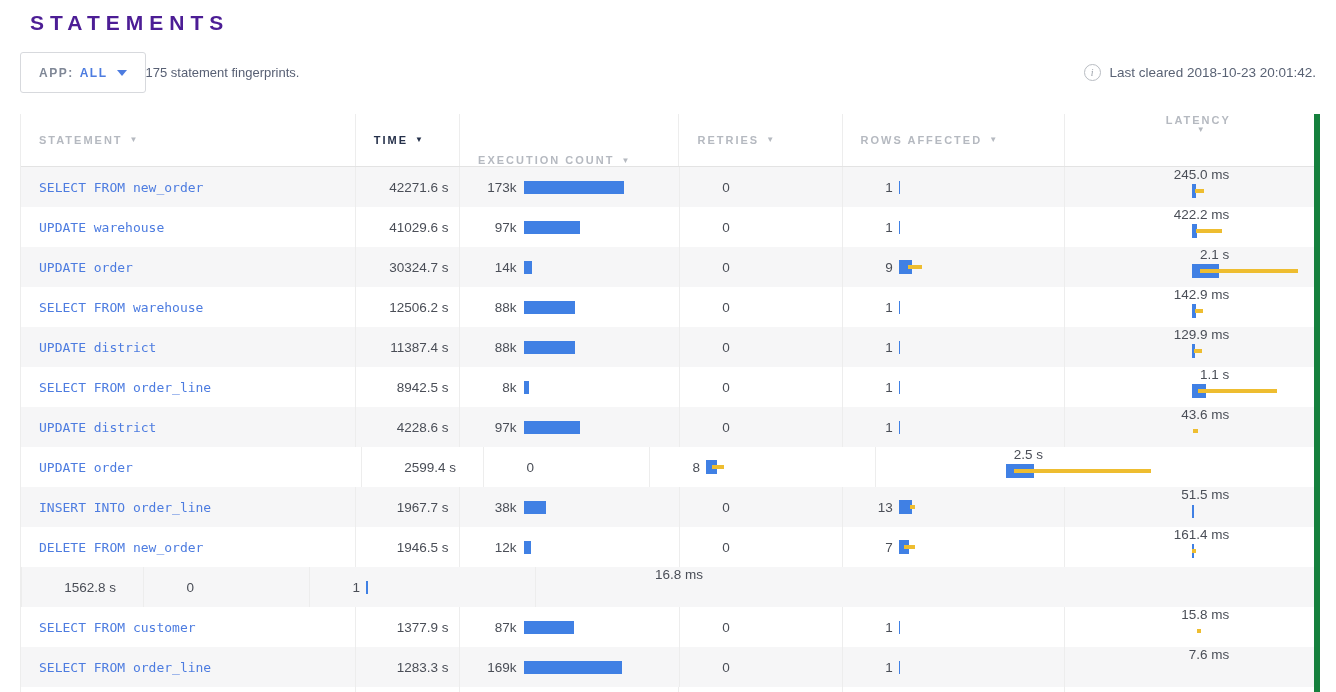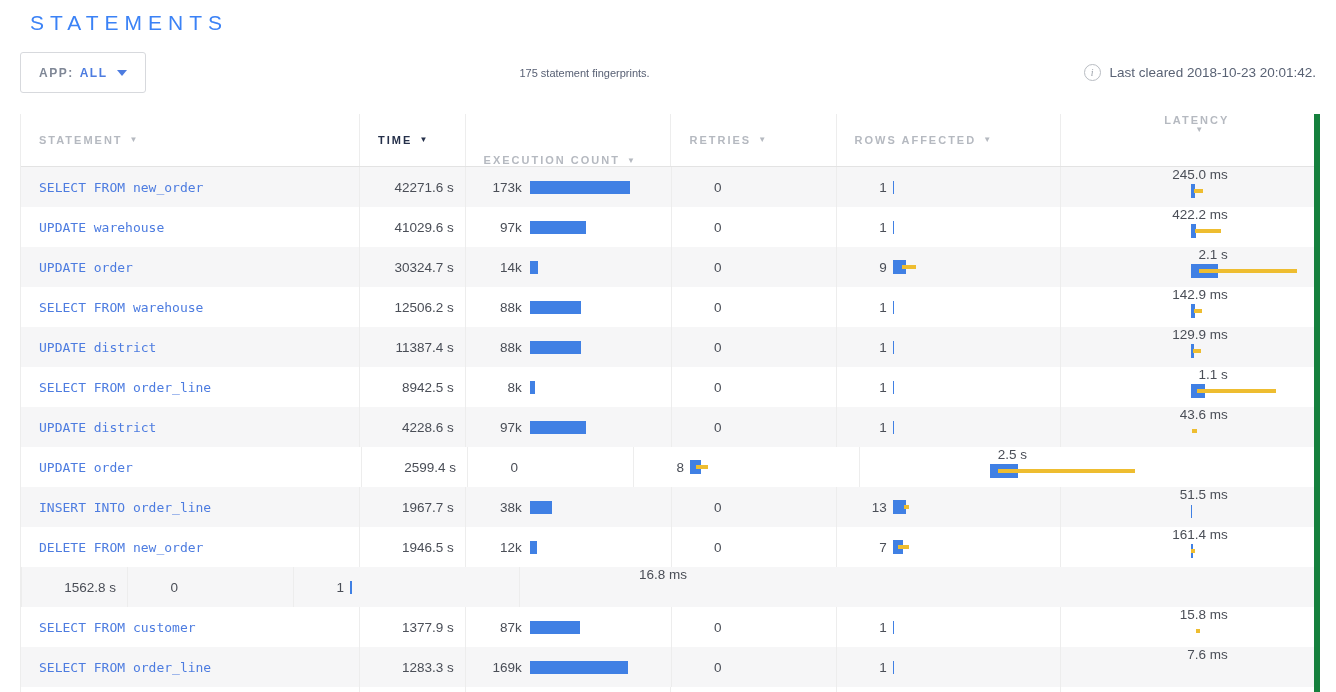--- a/index.html
+++ b/index.html
@@ -3,43 +3,43 @@
 <meta charset="utf-8">
 <style>
   * { box-sizing: border-box; margin: 0; padding: 0; }
   html, body { width: 1336px; height: 692px; overflow: hidden; background: #fff; }
   body { font-family: "Liberation Sans", sans-serif; color: #4a4e57; }
 
   .page { width: 1336px; height: 692px; position: relative; }
 
   h1.title {
     margin: 11px 0 0 30px;
-    font-size: 21px; font-weight: 400; letter-spacing: 6px;
-    color: #3b82f6;
+    font-size: 21px; font-weight: 700; letter-spacing: 6px;
+    color: #4c1d95;
   }
 
   .toolbar {
     margin: 17px 20px 0 20px;
     display: flex; align-items: center; height: 41px;
   }
   .app-selector {
     display: inline-flex; align-items: center;
     height: 41px; padding: 0 18px;
     border: 1px solid #d7d9dd; border-radius: 3px;
     cursor: pointer; background: #fff;
   }
   .app-label { font-size: 12px; letter-spacing: 1.5px; color: #7f8796; font-weight: 600; }
   .app-value { font-size: 12px; letter-spacing: 1.5px; color: var(--link); font-weight: 600; margin-left: 6px; }
   .caret {
     width: 0; height: 0; margin-left: 9px;
     border-left: 5px solid transparent; border-right: 5px solid transparent;
     border-top: 6px solid var(--link);
   }
   .fingerprints {
-    flex: 1; text-align: center; font-size: 11px; color: #586074;
+    flex: 1; text-align: left; font-size: 13px; color: #586074;
     padding-right: 60px;
   }
   .cleared { display: flex; align-items: center; font-size: 13.5px; color: #596274; font-weight: 500; }
   .info-icon {
     display: inline-flex; align-items: center; justify-content: center;
     width: 17px; height: 17px; border-radius: 50%;
     border: 1px solid #b8bcc2; color: #9ba0a8;
     font-size: 10px; font-style: italic; font-family: "Liberation Serif", serif;
     margin-right: 9px; cursor: pointer;
   }
@@ -54,21 +54,21 @@
   .hcell .arrow { font-size: 8px; margin-left: 7px; position: relative; top: -1px; color: #b5b9c0; }
   .hcell.sorted, .hcell.sorted .arrow { color: #25304a; }
 
   .row { display: flex; height: 40px; }
   .row:nth-child(odd) { background: #f6f6f7; }
   .filler { display: flex; height: 5px; background: #fff; }
 
   .c0 { width: 340px; }
   .c1 { width: 106px; }
   .c2 { width: 207px; align-items: flex-end; }
-  .c3 { width: 166px; }
+  .c3 { width: 166px; margin-left: 16px; }
   .c4 { width: 226px; }
   .c5 { width: 255px; flex-direction: column; }
   .c1, .c2, .c3, .c4, .c5 { border-left: 1px solid #ededed; }
 
   .cell { display: flex; align-items: center; font-size: 13.5px; color: #4a4e57; }
   .cell.stmt {
     font-family: "DejaVu Sans Mono", monospace; font-size: 13px;
     color: var(--link); padding-left: 18px; cursor: pointer; white-space: nowrap;
   }
   .cell.time { justify-content: flex-end; padding-right: 11px; }

